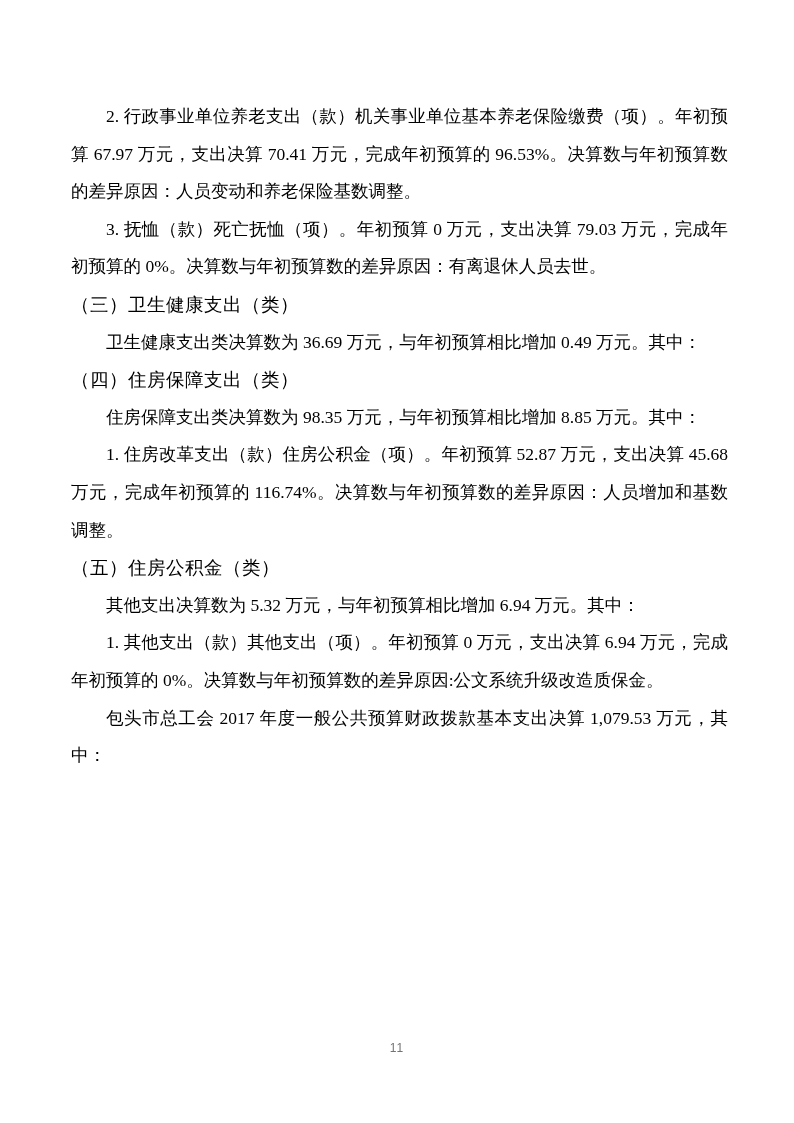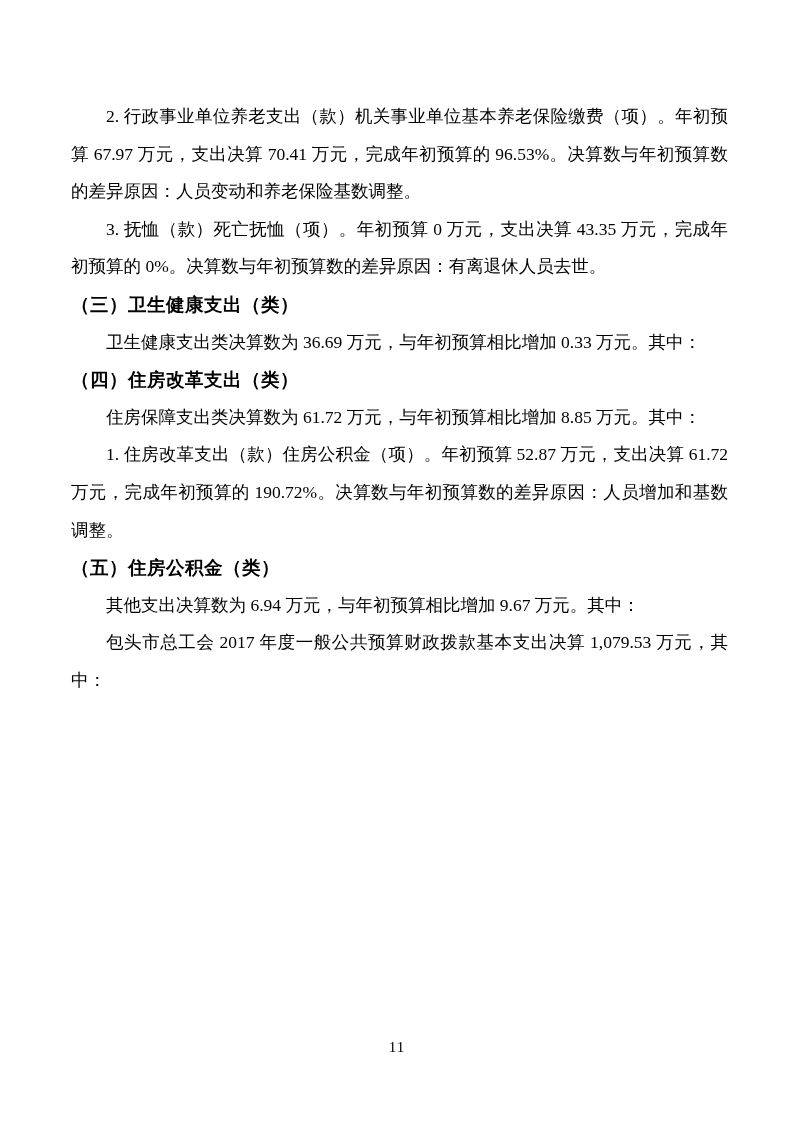--- a/index.html
+++ b/index.html
@@ -30,51 +30,52 @@
   .doc-body p {
     margin: 0;
     padding: 0;
   }
   p.body-para {
     text-indent: 2em;
   }
   p.section-heading,
   p.chapter-heading {
     font-family: "Liberation Sans", "DejaVu Sans", sans-serif;
-    font-weight: bold;
+    font-weight: normal;
     text-indent: 0;
     font-size: 18.5px;
     letter-spacing: 0.5px;
   }
   .page-footer {
     position: absolute;
     left: 0;
     top: 1038px;
     width: 100%;
     text-align: center;
   }
   .page-number {
-    font-family: Liberation Serif, serif;
-    font-size: 15px;
-    color: #000000;
+    font-family: Liberation Sans, sans-serif;
+    font-size: 12px;
+    color: #737373;
     letter-spacing: 1px;
   }
 </style>
 </head>
 <body>
 
 <div class="page">
   <div class="doc-body">
     <p class="body-para">2. 行政事业单位养老支出（款）机关事业单位基本养老保险缴费（项）。年初预算 67.97 万元，支出决算 70.41 万元，完成年初预算的 96.53%。决算数与年初预算数的差异原因：人员变动和养老保险基数调整。</p>
-    <p class="body-para">3. 抚恤（款）死亡抚恤（项）。年初预算 0 万元，支出决算 43.35 万元，完成年初预算的 0%。决算数与年初预算数的差异原因：有离退休人员去世。</p>
+    <p class="body-para">3. 抚恤（款）死亡抚恤（项）。年初预算 0 万元，支出决算 79.03 万元，完成年初预算的 0%。决算数与年初预算数的差异原因：有离退休人员去世。</p>
     <p class="section-heading">（三）卫生健康支出（类）</p>
-    <p class="body-para">卫生健康支出类决算数为 36.69 万元，与年初预算相比增加 0.33 万元。其中：</p>
-    <p class="section-heading">（四）住房改革支出（类）</p>
-    <p class="body-para">住房保障支出类决算数为 61.72 万元，与年初预算相比增加 8.85 万元。其中：</p>
-    <p class="body-para">1. 住房改革支出（款）住房公积金（项）。年初预算 52.87 万元，支出决算 61.72 万元，完成年初预算的 190.72%。决算数与年初预算数的差异原因：人员增加和基数调整。</p>
+    <p class="body-para">卫生健康支出类决算数为 36.69 万元，与年初预算相比增加 0.49 万元。其中：</p>
+    <p class="section-heading">（四）住房保障支出（类）</p>
+    <p class="body-para">住房保障支出类决算数为 98.35 万元，与年初预算相比增加 8.85 万元。其中：</p>
+    <p class="body-para">1. 住房改革支出（款）住房公积金（项）。年初预算 52.87 万元，支出决算 45.68 万元，完成年初预算的 116.74%。决算数与年初预算数的差异原因：人员增加和基数调整。</p>
     <p class="section-heading">（五）住房公积金（类）</p>
-    <p class="body-para">其他支出决算数为 6.94 万元，与年初预算相比增加 9.67 万元。其中：</p>
+    <p class="body-para">其他支出决算数为 5.32 万元，与年初预算相比增加 6.94 万元。其中：</p>
+    <p class="body-para">1. 其他支出（款）其他支出（项）。年初预算 0 万元，支出决算 6.94 万元，完成年初预算的 0%。决算数与年初预算数的差异原因:公文系统升级改造质保金。</p>
     <p class="body-para">包头市总工会 2017 年度一般公共预算财政拨款基本支出决算 1,079.53 万元，其中：</p>
   </div>
   <div class="page-footer">
     <span class="page-number">11</span>
   </div>
 </div>
 
 </body></html>

